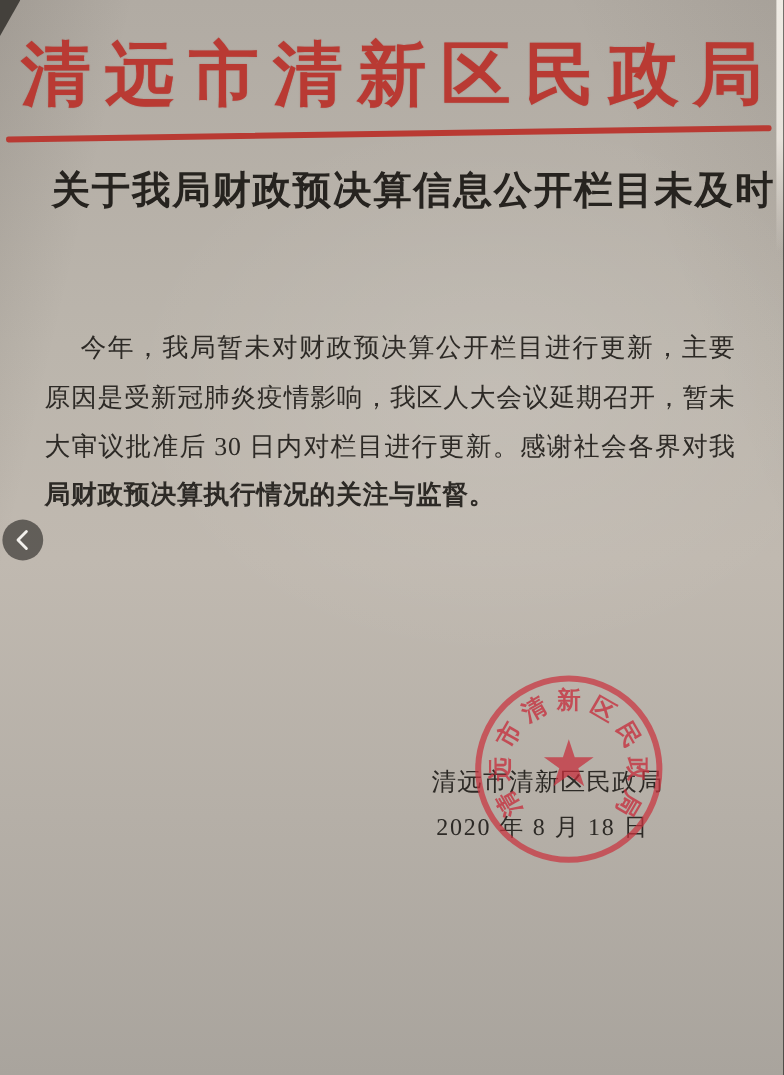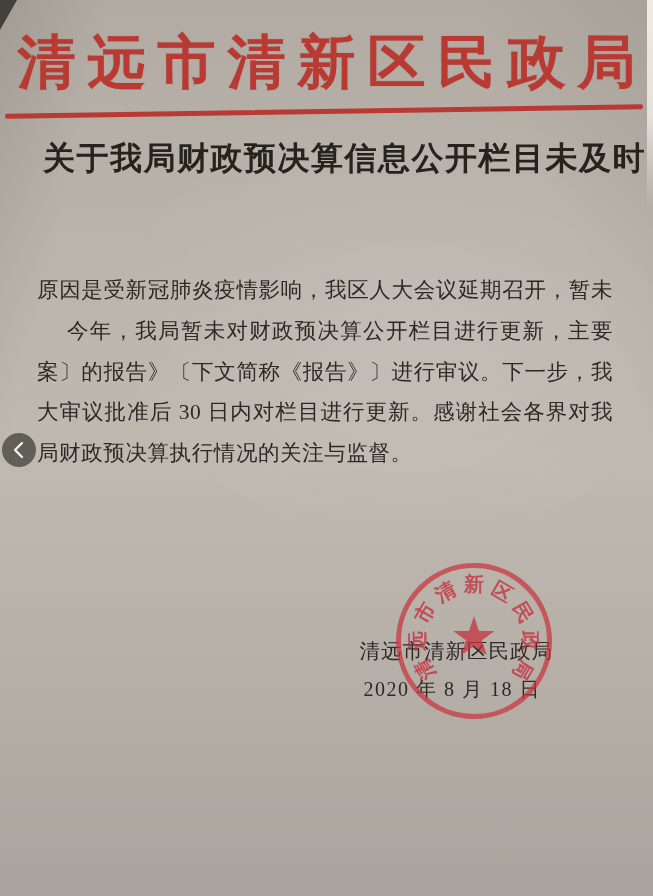--- a/index.html
+++ b/index.html
@@ -55,21 +55,21 @@
     position: absolute; top: 270px; left: 37px; width: 576px;
     color: #2d2a26;
     font-size: 21.5px; letter-spacing: 0.6px;
   }
   .body-line {
     height: 40.8px; line-height: 40.8px;
     text-align: justify; text-align-last: justify; text-justify: inter-character;
     white-space: normal;
   }
   .body-line.first { text-indent: 30px; }
-  .body-line.last { text-align: right; text-align-last: left; }
+  .body-line.last { text-align: right; text-align-last: left; font-weight: bold; }
 
   .signature {
     position: absolute; top: 637px; right: 100px;
     font-size: 20.5px; letter-spacing: 1px;
     color: #2d2a26; white-space: nowrap;
   }
   .doc-date {
     position: absolute; top: 676px; right: 112px;
     font-size: 20px; letter-spacing: 1.5px;
     color: #2d2a26; white-space: nowrap; text-align: right;
@@ -119,23 +119,22 @@
 
   <div class="letterhead">清远市清新区民政局</div>
 
   <div class="red-rule"></div>
 
   <div class="doc-title">
     <div>关于我局财政预决算信息公开栏目未及时</div>
   </div>
 
   <div class="doc-body">
+    <div class="body-line first">今年，我局暂未对财政预决算公开栏目进行更新，主要</div>
     <div class="body-line">原因是受新冠肺炎疫情影响，我区人大会议延期召开，暂未</div>
-    <div class="body-line first">今年，我局暂未对财政预决算公开栏目进行更新，主要</div>
-    <div class="body-line">案〕的报告》〔下文简称《报告》〕进行审议。下一步，我</div>
     <div class="body-line">大审议批准后 30 日内对栏目进行更新。感谢社会各界对我</div>
     <div class="body-line last">局财政预决算执行情况的关注与监督。</div>
   </div>
 
   <div class="signature">清远市清新区民政局</div>
 
   <div class="doc-date">2020 年 8 月 18 日</div>
 
   <div class="seal">
     <span class="star">★</span>

